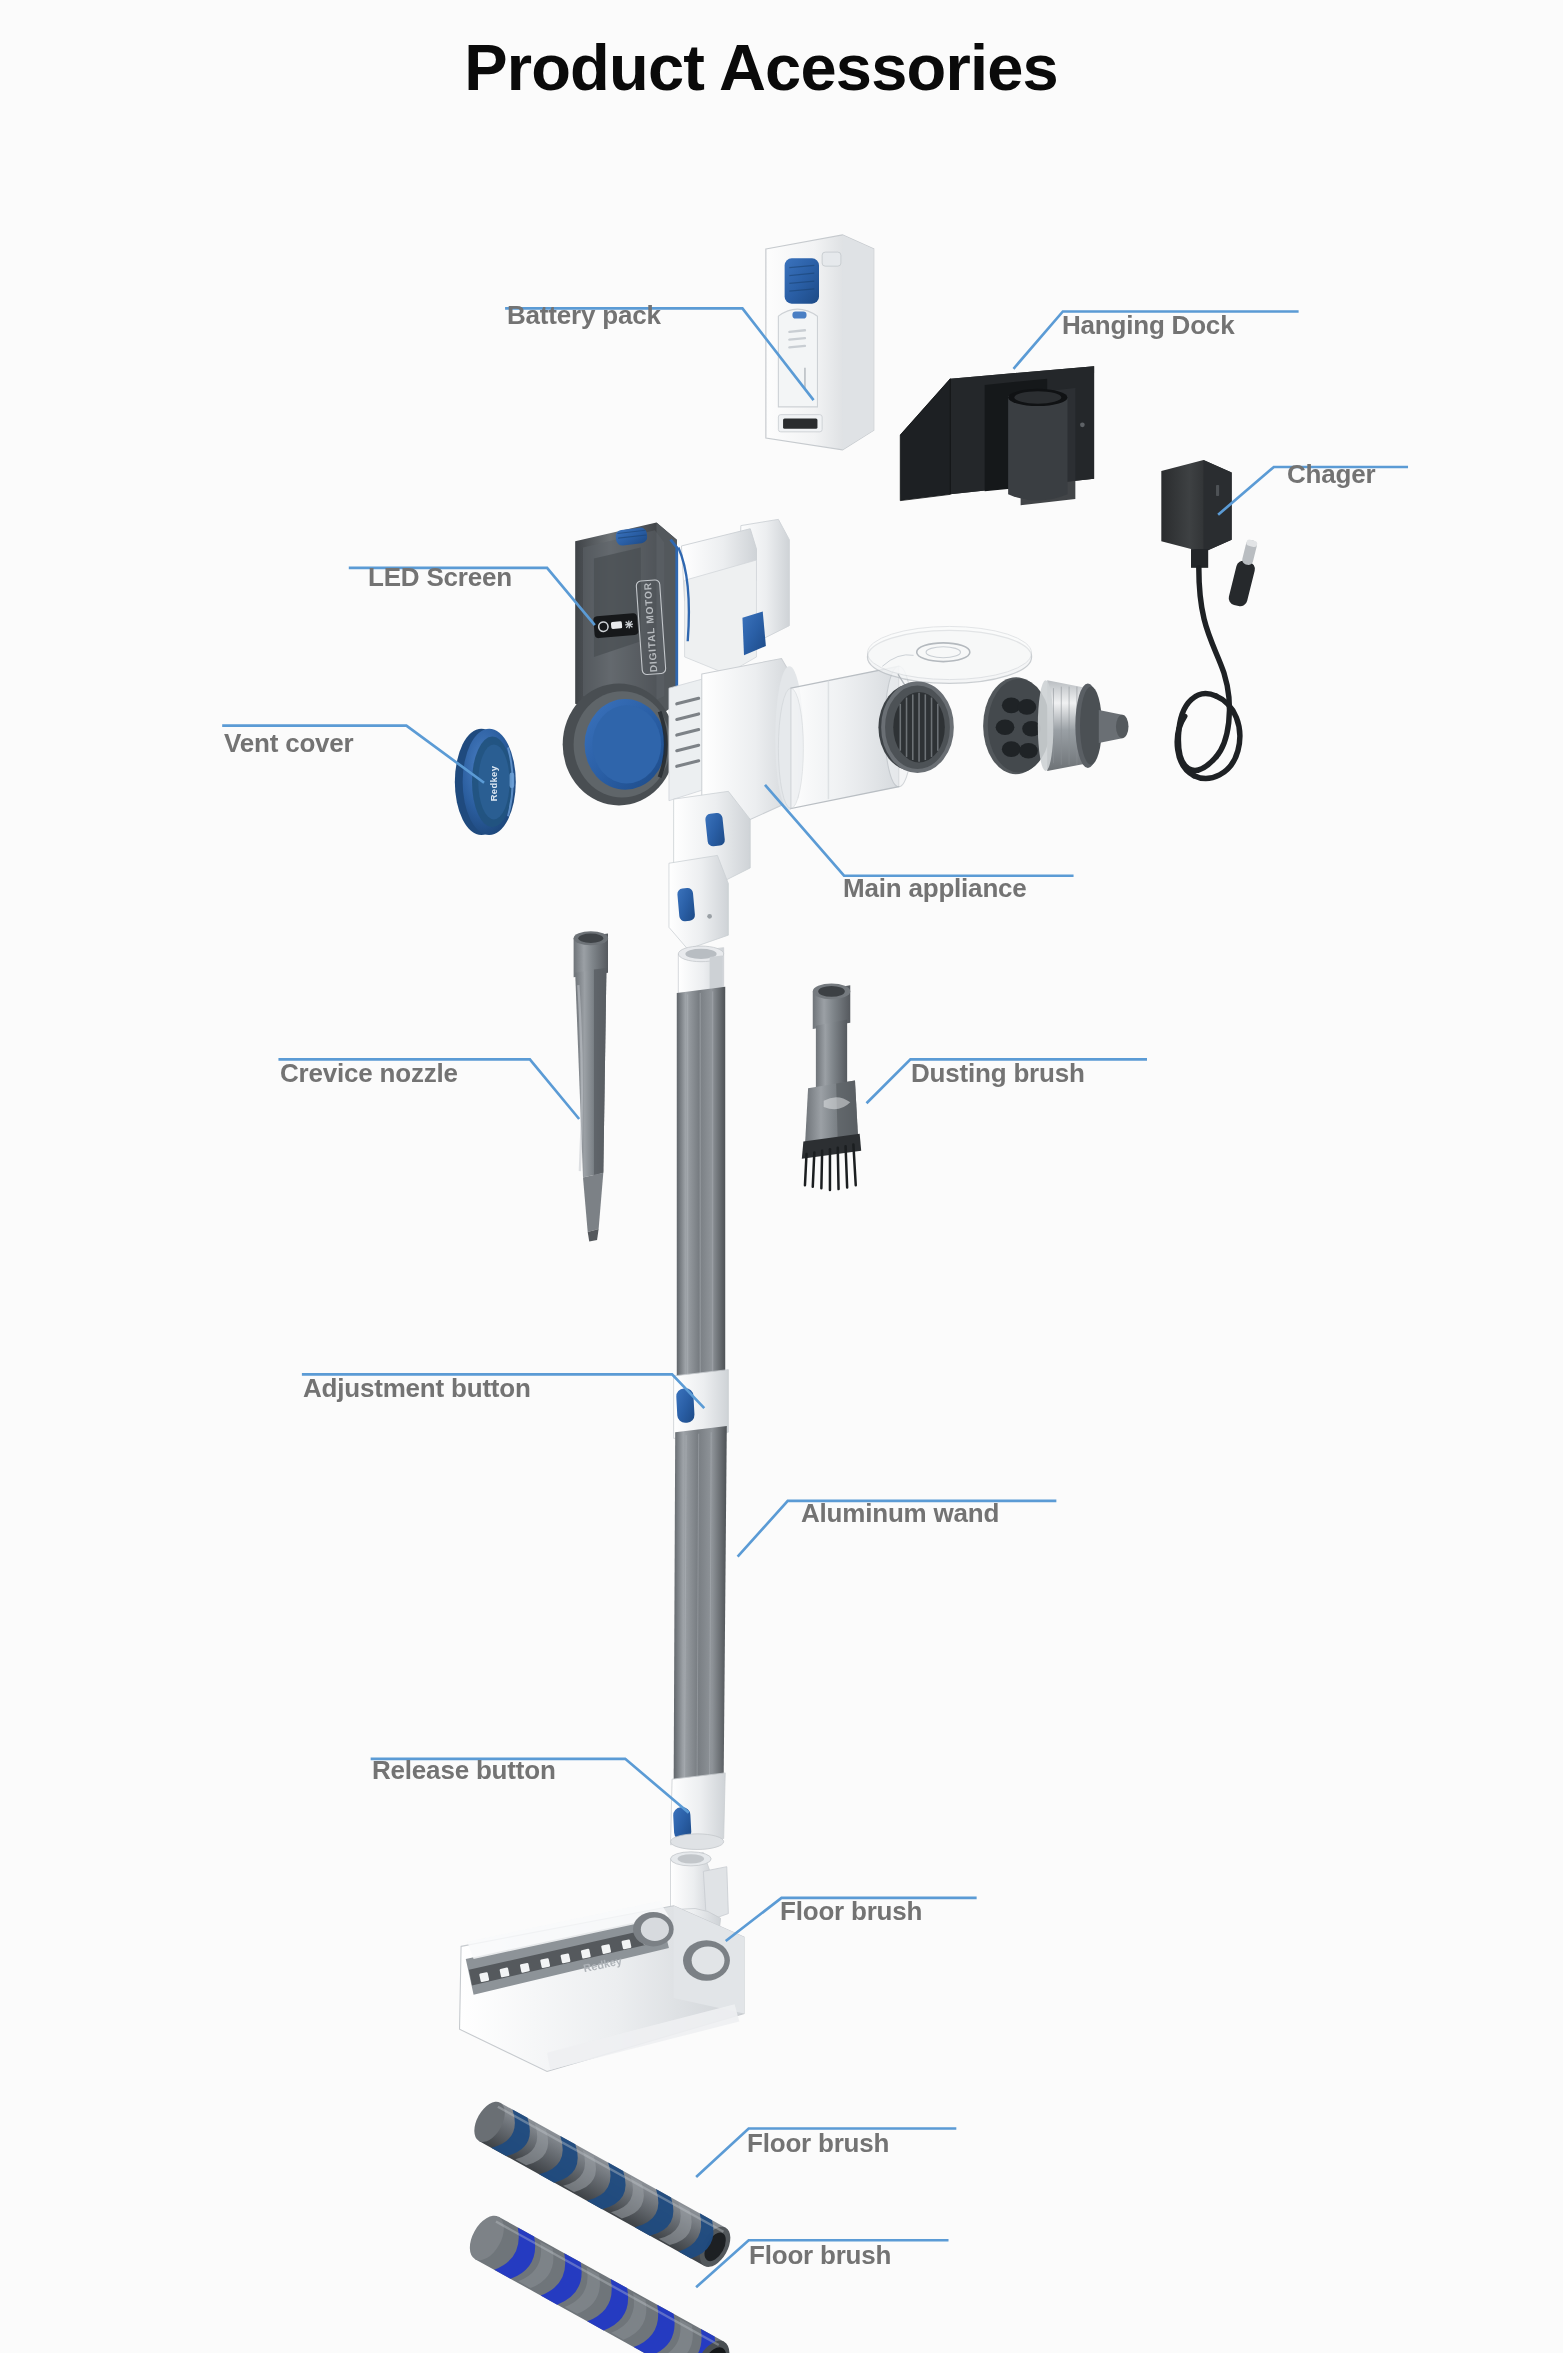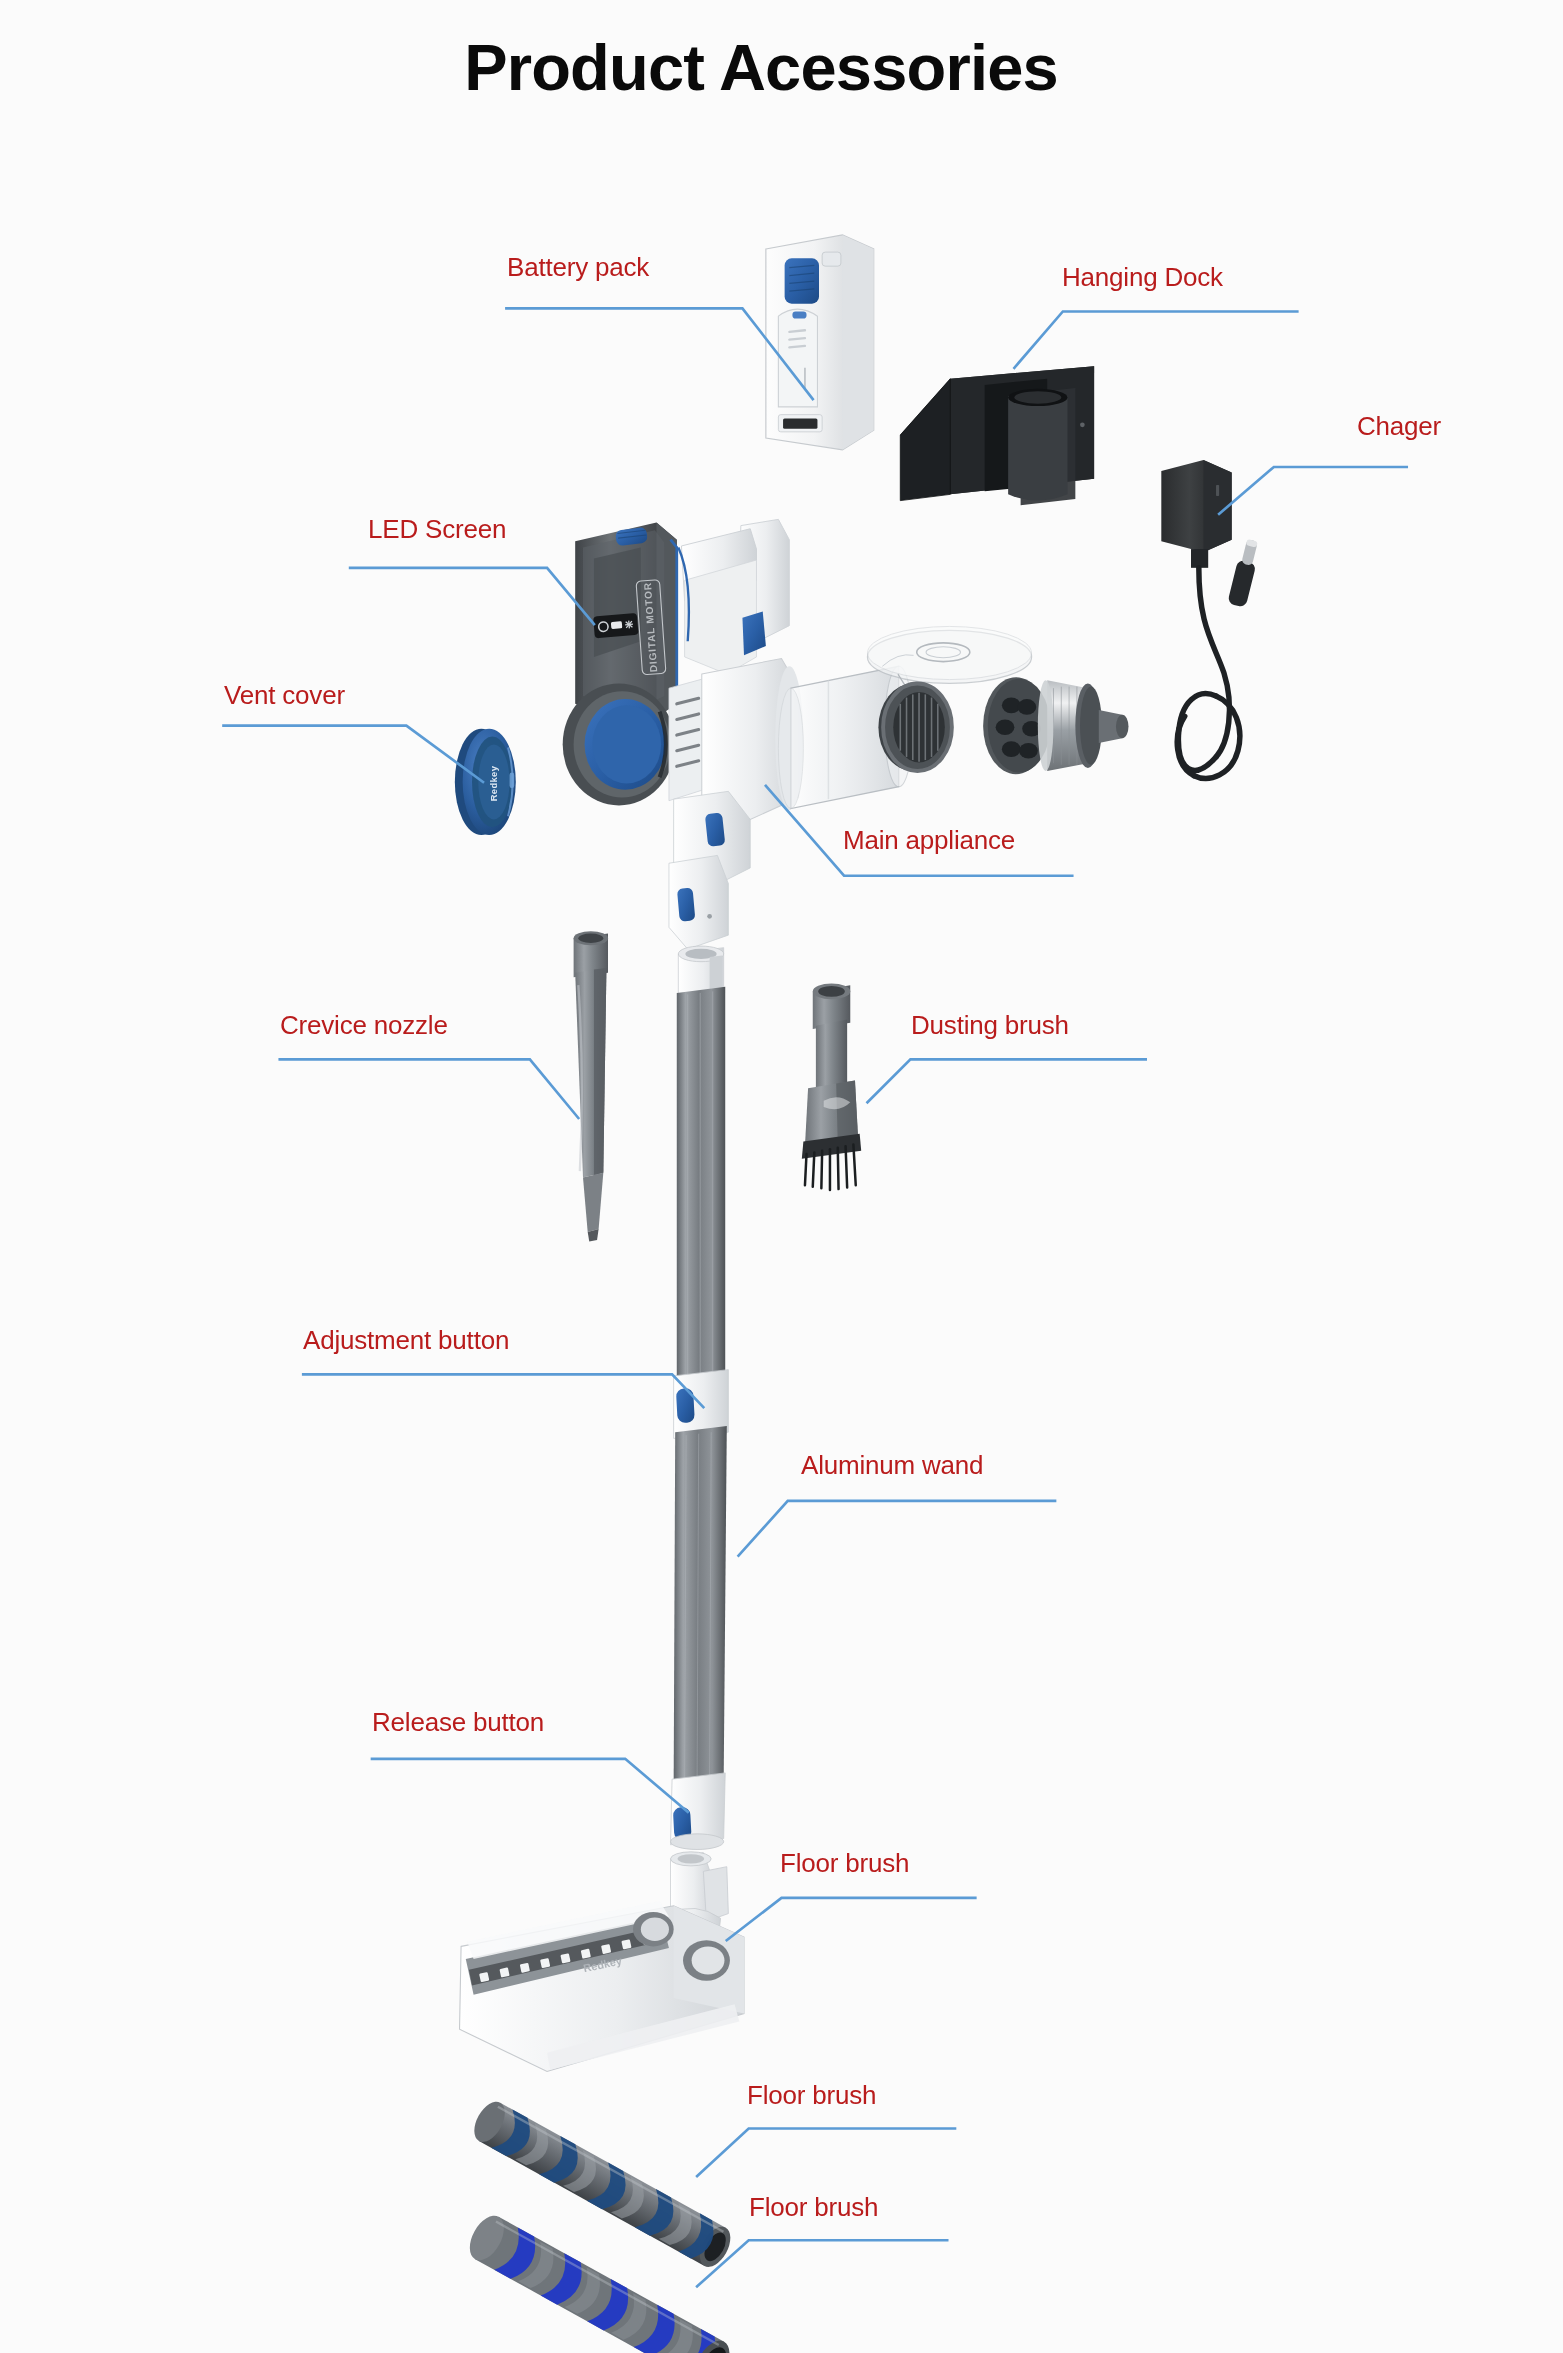--- a/index.html
+++ b/index.html
@@ -29,25 +29,26 @@
     font-size: 65px;
     font-weight: bold;
     letter-spacing: -0.8px;
     color: #0a0a0a;
     font-family: "Liberation Sans", sans-serif;
   }
   
   .callout {
     position: absolute;
     font-size: 26px;
-    font-weight: normal;
-    color: #b91c1c;
+    font-weight: bold;
+    color: #737373;
     white-space: nowrap;
     line-height: 1.05;
     letter-spacing: -0.2px;
+    margin-top: 48px;
   }
   
   #leaders {
     position: absolute;
     left: 0; top: 0;
     width: 1563px; height: 2354px;
     pointer-events: none;
   }
   
   #art {
@@ -473,21 +474,21 @@
       <path d="M 1350 1920 L 1008 1920 L 945 1990"></path>
       <path d="M 476 2250 L 800 2250 L 880 2318"></path>
       <path d="M 1248 2428 L 1000 2428 L 930 2482"></path>
       <path d="M 1222 2723 L 958 2723 L 892 2784"></path>
       <path d="M 1212 2866 L 958 2866 L 892 2925"></path>
     </g>
   </svg>
 
   <div class="callout" style="left:507px;  top:254px;">Battery pack</div>
   <div class="callout" style="left:1062px; top:264px;text-align:right;">Hanging Dock</div>
-  <div class="callout" style="left:1357px; top:413px;">Chager</div>
+  <div class="callout" style="left:1287px; top:413px;">Chager</div>
   <div class="callout" style="left:368px;  top:516px;">LED Screen</div>
   <div class="callout" style="left:224px;  top:682px;">Vent cover</div>
   <div class="callout" style="left:843px; top:827px;">Main appliance</div>
   <div class="callout" style="left:280px;  top:1012px;">Crevice nozzle</div>
   <div class="callout" style="left:911px; top:1012px;">Dusting brush</div>
   <div class="callout" style="left:303px;  top:1327px;text-align:center;">Adjustment button</div>
   <div class="callout" style="left:801px; top:1452px;">Aluminum wand</div>
   <div class="callout" style="left:372px;  top:1709px;text-align:center;">Release button</div>
   <div class="callout" style="left:780px;  top:1850px;">Floor brush</div>
   <div class="callout" style="left:747px;  top:2082px;">Floor brush</div>

